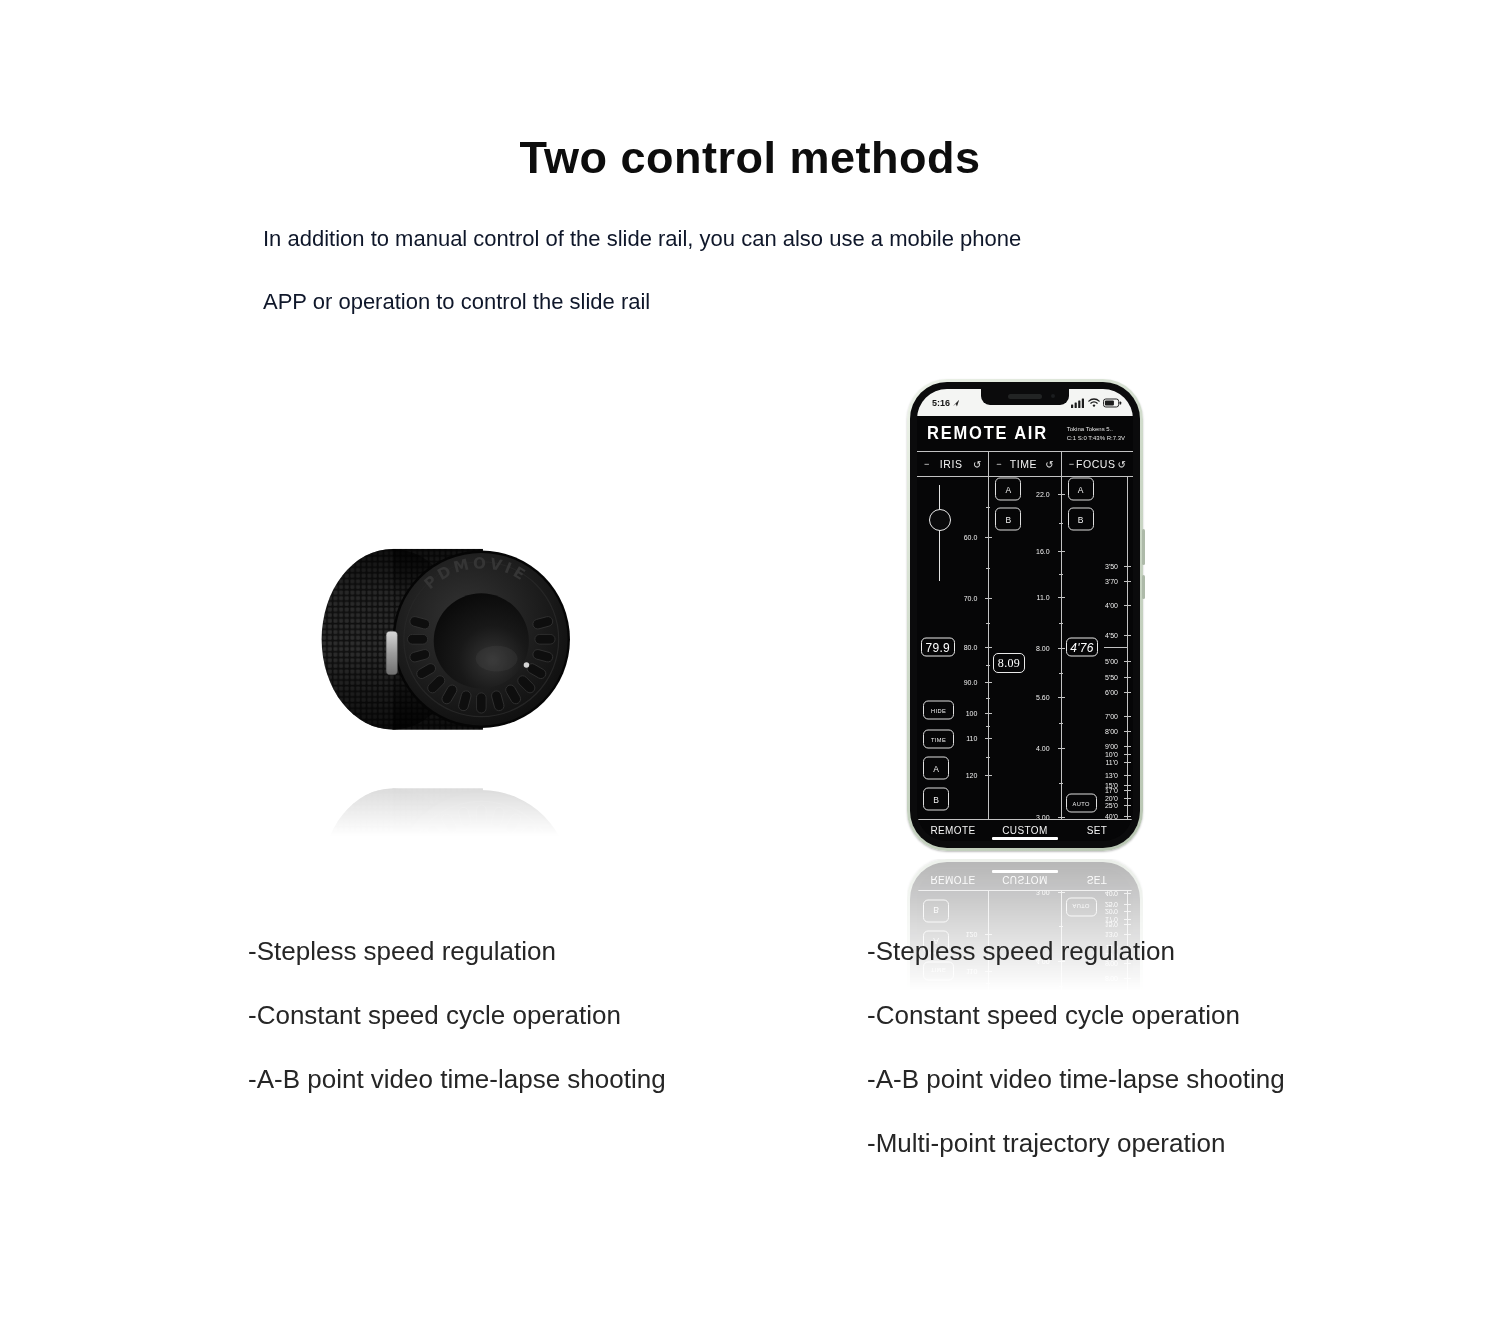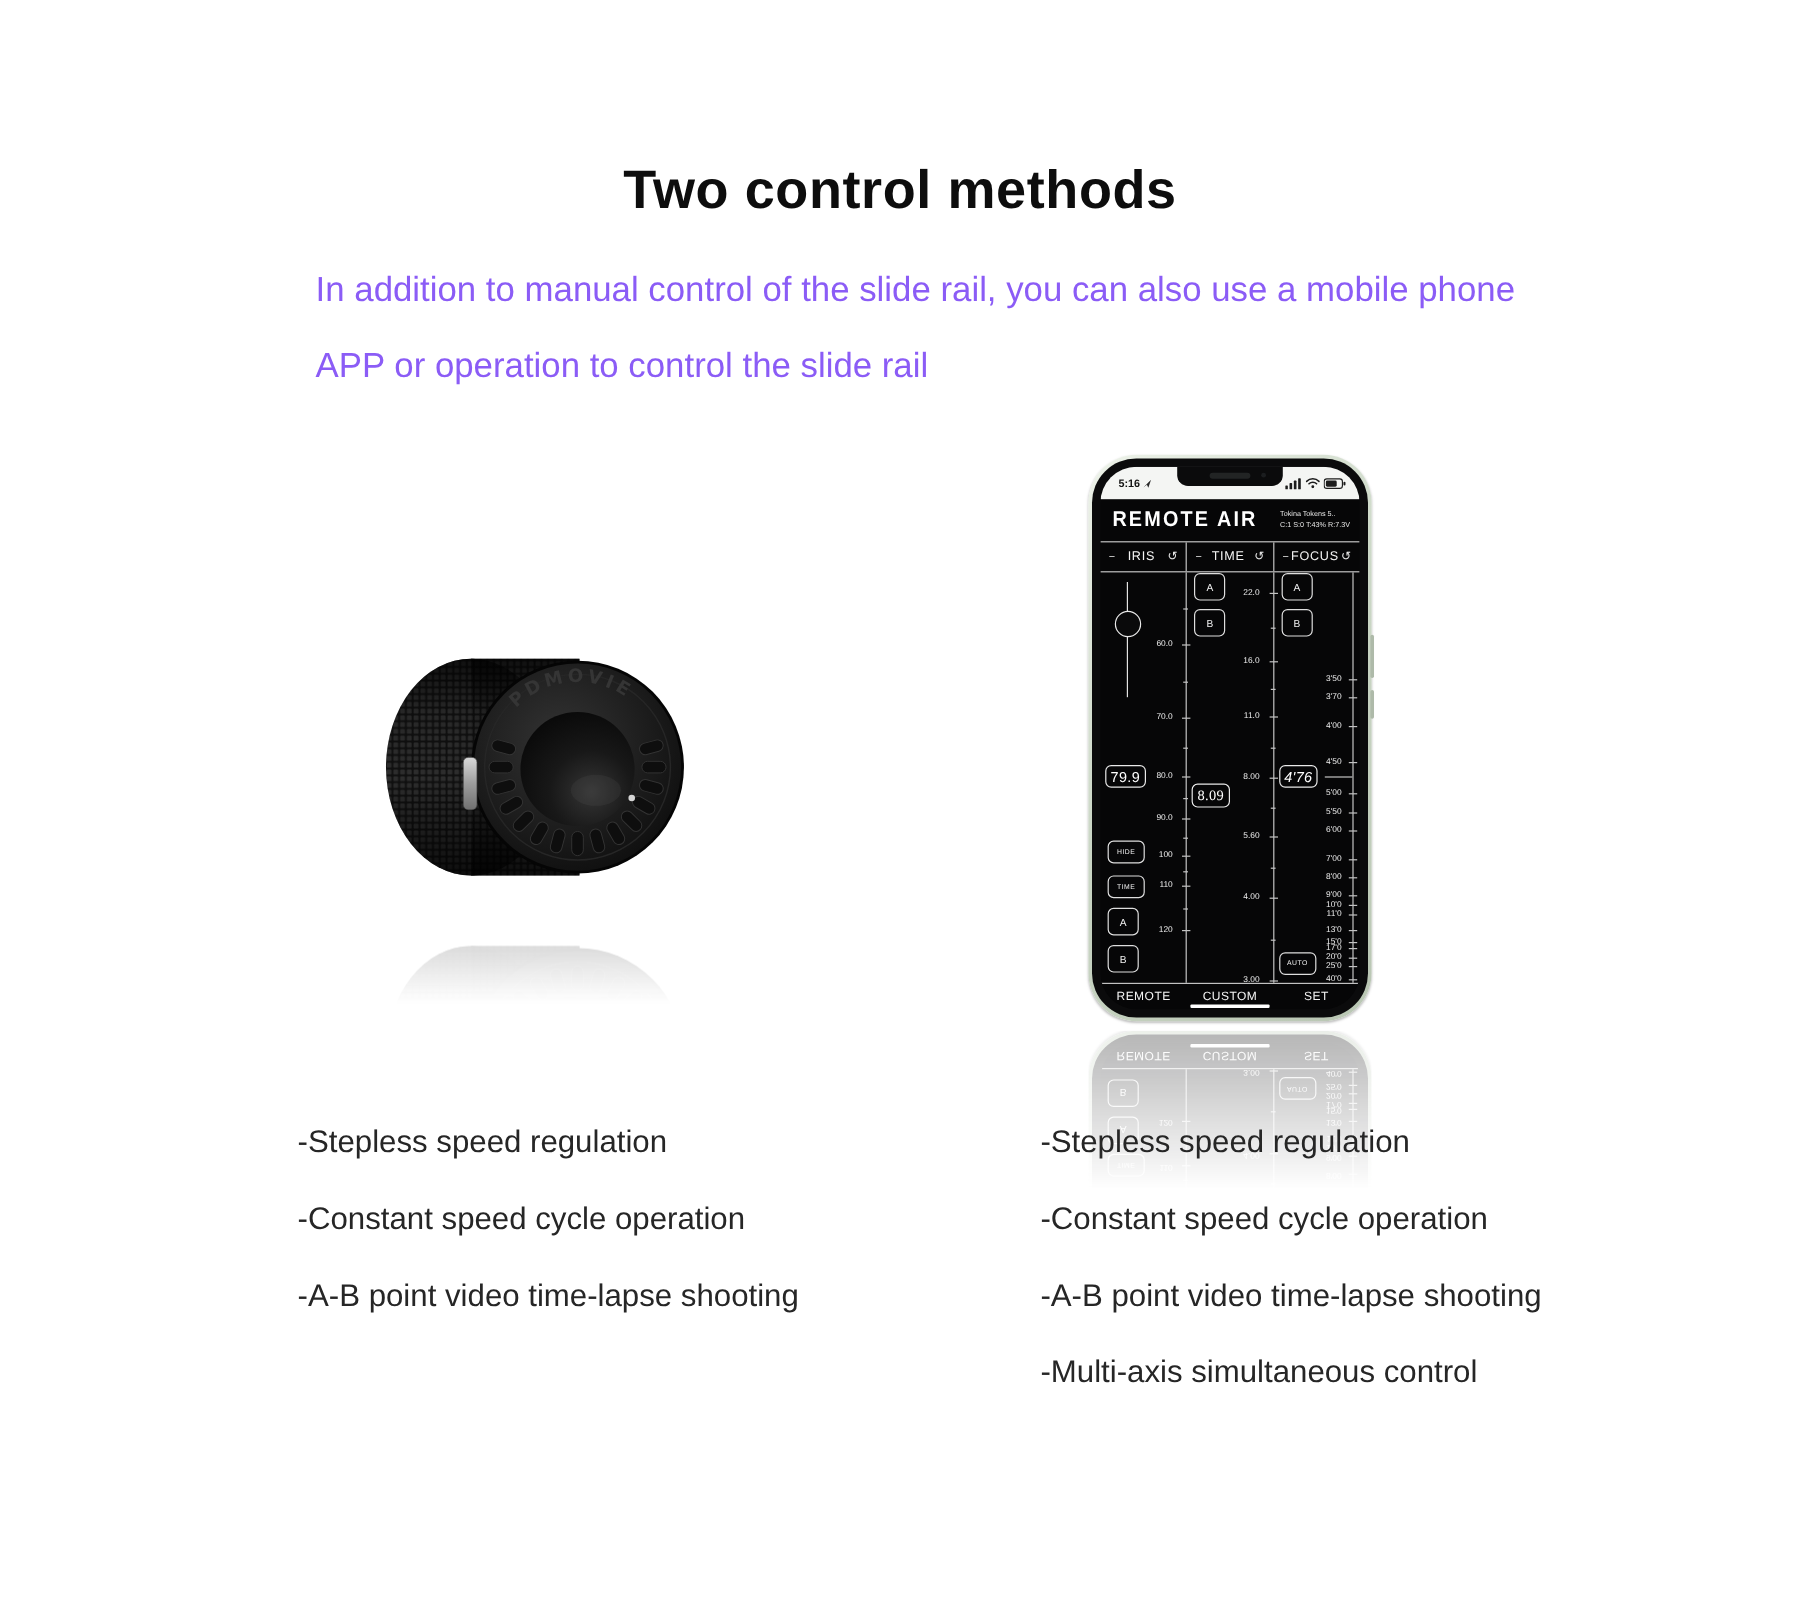--- a/index.html
+++ b/index.html
@@ -5,21 +5,21 @@
   :root{
     --page-bg:#ffffff; --text:#1f1f1f; --line:#c2c2c2; --app-text:#f2f2f2;
     --screen-bg:#060607; --frame-mint:#ccd8c7;
   }
   *{box-sizing:border-box;margin:0;padding:0}
   body{width:1500px;height:1332px;position:relative;background:var(--page-bg);
        font-family:"Liberation Sans",sans-serif;overflow:hidden;color:var(--text)}
 
   .page-title{position:absolute;top:132px;left:0;width:1500px;text-align:center;
               font-size:45px;font-weight:bold;color:#0d0d0d;letter-spacing:.5px}
-  .desc{position:absolute;left:263px;font-size:29px;color:#8b5cf6}
+  .desc{position:absolute;left:263px;font-size:22px;color:#0f172a}
   .desc.l1{top:226px}.desc.l2{top:289px}
 
   
   .knob-wrap{position:absolute;left:316px;top:528px;width:258px;
              -webkit-box-reflect:below 10px linear-gradient(transparent 68%,rgba(0,0,0,.22))}
   .knob-wrap svg{display:block;width:100%}
 
   
   .phone{position:absolute;left:907px;top:379px;width:236px;height:472px;border-radius:40px;
          background:linear-gradient(135deg,#eef3ea 0%,var(--frame-mint) 45%,#b9c6b3 100%);
@@ -340,14 +340,14 @@
 
 <ul class="features left">
     <li>-Stepless speed regulation</li>
     <li>-Constant speed cycle operation</li>
     <li>-A-B point video time-lapse shooting</li>
   </ul>
 <ul class="features right">
     <li>-Stepless speed regulation</li>
     <li>-Constant speed cycle operation</li>
     <li>-A-B point video time-lapse shooting</li>
-    <li>-Multi-axis simultaneous control</li>
+    <li>-Multi-point trajectory operation</li>
   </ul>
 
 </body></html>

